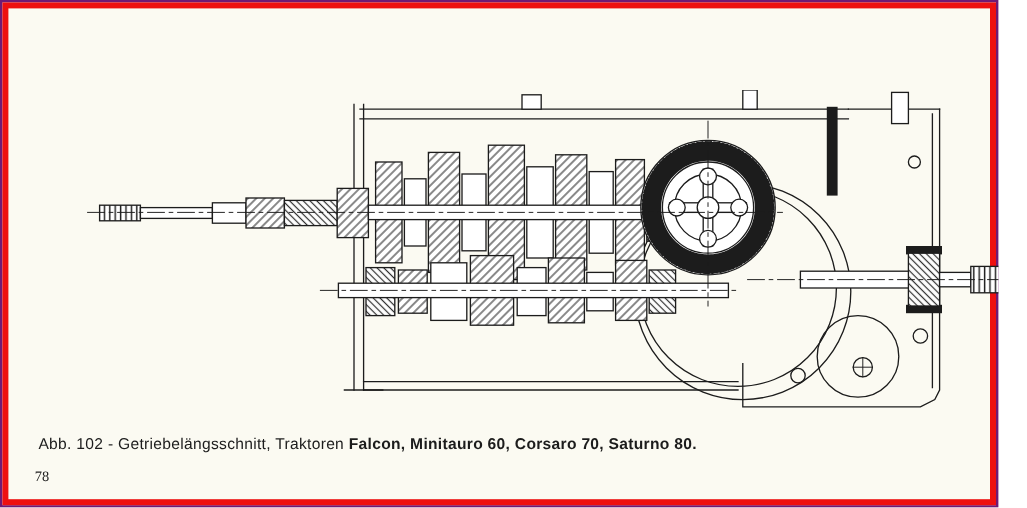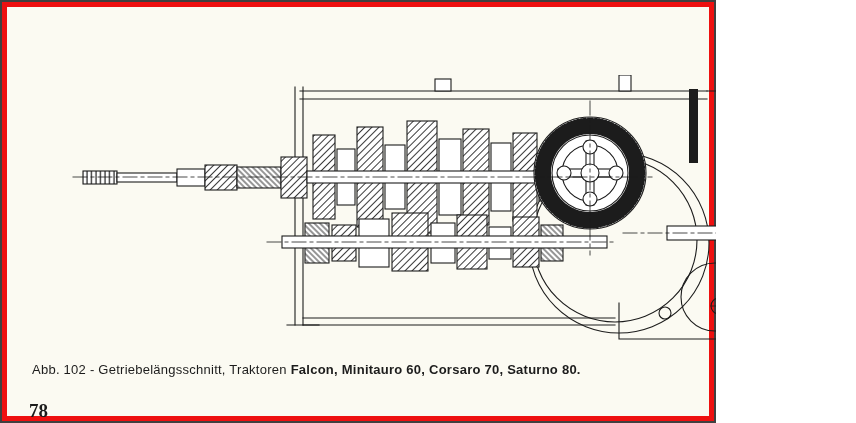--- a/index.html
+++ b/index.html
@@ -3,22 +3,22 @@
 <meta charset="utf-8">
 <style>
   :root{
     --frame_red:#ee1010;
     --paper:#fbfaf2;
     --ink:#1c1c1c;
   }
   html,body{margin:0;padding:0;background:#ffffff;}
   .screen{
     position:relative;
-    width:716px;height:423px;
-    background:#404040;
+    width:832px;height:423px;
+    background:#701a75;
     font-family:"Liberation Sans",sans-serif;
     overflow:hidden;
   }
   .red-frame{
     position:absolute;
     inset:2px;
     border:5px solid var(--frame_red);
     background:var(--paper);
     box-sizing:border-box;
   }
@@ -33,25 +33,24 @@
     left:25px;top:355px;
     margin:0;
     font-size:13px;
     letter-spacing:.25px;
     color:var(--ink);
     white-space:nowrap;
   }
   .caption .models{font-weight:700;}
   .page-number{
     position:absolute;
-    left:22px;top:393px;
+    left:22px;top:383px;
     font-family:"Liberation Serif","DejaVu Serif",serif;
-    font-size:19px;
+    font-size:12px;
     color:var(--ink);
-    font-weight:bold;
   }
 </style>
 </head>
 <body>
 
 <div class="screen">
   <div class="red-frame">
 
     <div class="figure-wrap">
 

